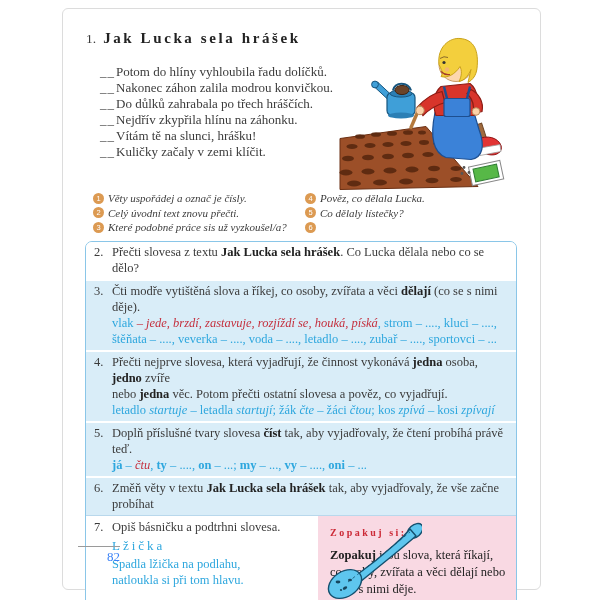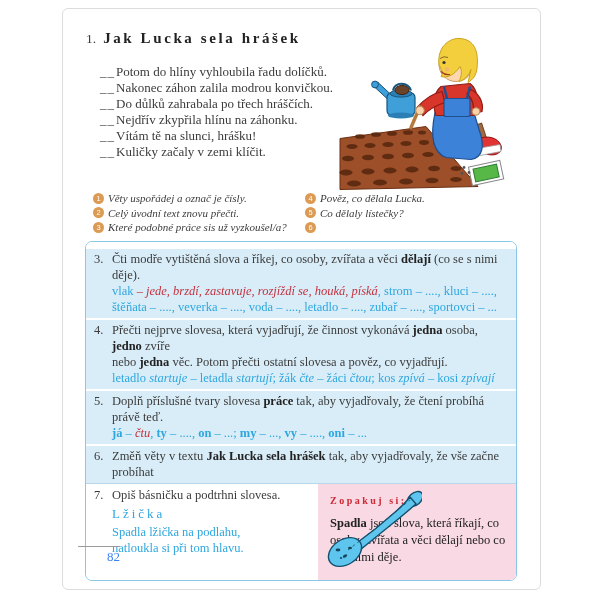--- a/index.html
+++ b/index.html
@@ -213,41 +213,44 @@
         <span class="q-num">6</span>
       </div>
     </div>
 </div>
 
 <div class="panel">
   <div>
 
   <div class="xrow" data-bg="w">
         <span class="xrow-num">2.</span>
+        <div>
+          <div class="xline"><span class="s-p">Přečti slovesa z textu </span><span class="s-b">Jak Lucka sela hrášek</span><span class="s-p">. Co Lucka dělala nebo co se dělo?</span></div>
+        </div>
       </div>
       <div class="xrow" data-bg="b">
         <span class="xrow-num">3.</span>
         <div>
           <div class="xline"><span class="s-p">Čti modře vytištěná slova a říkej, co osoby, zvířata a věci </span><span class="s-b">dělají</span><span class="s-p"> (co se s nimi děje).</span></div>
           <div class="xline"><span class="s-blue">vlak </span><span class="s-redit">– jede, brzdí, zastavuje, rozjíždí se, houká, píská</span><span class="s-blue">, strom – ...., kluci – ....,</span></div>
           <div class="xline"><span class="s-blue">štěňata – ...., veverka – ...., voda – ...., letadlo – ...., zubař – ...., sportovci – ...</span></div>
         </div>
       </div>
       <div class="xrow" data-bg="b">
         <span class="xrow-num">4.</span>
         <div>
           <div class="xline"><span class="s-p">Přečti nejprve slovesa, která vyjadřují, že činnost vykonává </span><span class="s-b">jedna</span><span class="s-p"> osoba, </span><span class="s-b">jedno</span><span class="s-p"> zvíře</span></div>
           <div class="xline"><span class="s-p">nebo </span><span class="s-b">jedna</span><span class="s-p"> věc. Potom přečti ostatní slovesa a pověz, co vyjadřují.</span></div>
           <div class="xline"><span class="s-blue">letadlo </span><span class="s-blueit">startuje</span><span class="s-blue"> – letadla </span><span class="s-blueit">startují</span><span class="s-blue">; žák </span><span class="s-blueit">čte</span><span class="s-blue"> – žáci </span><span class="s-blueit">čtou</span><span class="s-blue">; kos </span><span class="s-blueit">zpívá</span><span class="s-blue"> – kosi </span><span class="s-blueit">zpívají</span></div>
         </div>
       </div>
       <div class="xrow" data-bg="b">
         <span class="xrow-num">5.</span>
         <div>
-          <div class="xline"><span class="s-p">Doplň příslušné tvary slovesa </span><span class="s-b">práce</span><span class="s-p"> tak, aby vyjadřovaly, že čtení probíhá právě teď.</span></div>
+          <div class="xline"><span class="s-p">Doplň příslušné tvary slovesa </span><span class="s-b">číst</span><span class="s-p"> tak, aby vyjadřovaly, že čtení probíhá právě teď.</span></div>
           <div class="xline"><span class="s-blueb">já</span><span class="s-blue"> – </span><span class="s-redit">čtu</span><span class="s-blue">, </span><span class="s-blueb">ty</span><span class="s-blue"> – ...., </span><span class="s-blueb">on</span><span class="s-blue"> – ...; </span><span class="s-blueb">my</span><span class="s-blue"> – ..., </span><span class="s-blueb">vy</span><span class="s-blue"> – ...., </span><span class="s-blueb">oni</span><span class="s-blue"> – ...</span></div>
         </div>
       </div>
       <div class="xrow" data-bg="b">
         <span class="xrow-num">6.</span>
         <div>
           <div class="xline"><span class="s-p">Změň věty v textu </span><span class="s-b">Jak Lucka sela hrášek</span><span class="s-p"> tak, aby vyjadřovaly, že vše začne probíhat</span></div>
         </div>
       </div>
     </div>
@@ -271,21 +274,21 @@
         <g fill="#17465e">
           <ellipse cx="20" cy="62" rx="2.4" ry="1.4"></ellipse>
           <ellipse cx="27" cy="68" rx="2.4" ry="1.4" transform="rotate(-30 27 68)"></ellipse>
           <ellipse cx="32" cy="60" rx="2" ry="1.2"></ellipse>
           <circle cx="23" cy="70" r="1.1"></circle>
         </g>
       </svg>
     </div>
     <div class="memo-box">
       <div class="memo-heading">Zopakuj si:</div>
-      <div class="memo-text"><span class="s-b">Spadla</span><span class="s-p"> jsou slova, která říkají, co osoby, zvířata a věci dělají nebo co se s nimi děje.</span></div>
+      <div class="memo-text"><span class="s-b">Zopakuj</span><span class="s-p"> jsou slova, která říkají, co osoby, zvířata a věci dělají nebo co se s nimi děje.</span></div>
     </div>
   </div>
 </div>
 
 <div class="footer">
   <div class="footer-rule"></div>
   <div class="footer-num">82</div>
 </div>
 
 </body></html>

